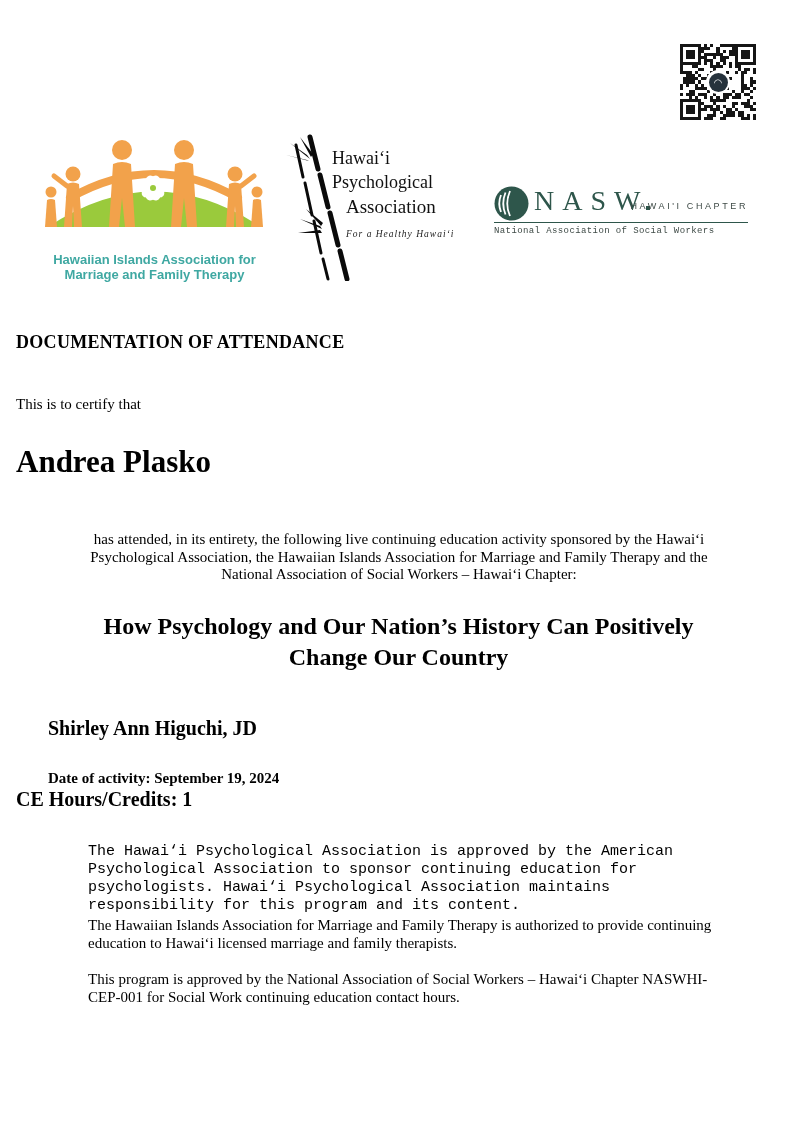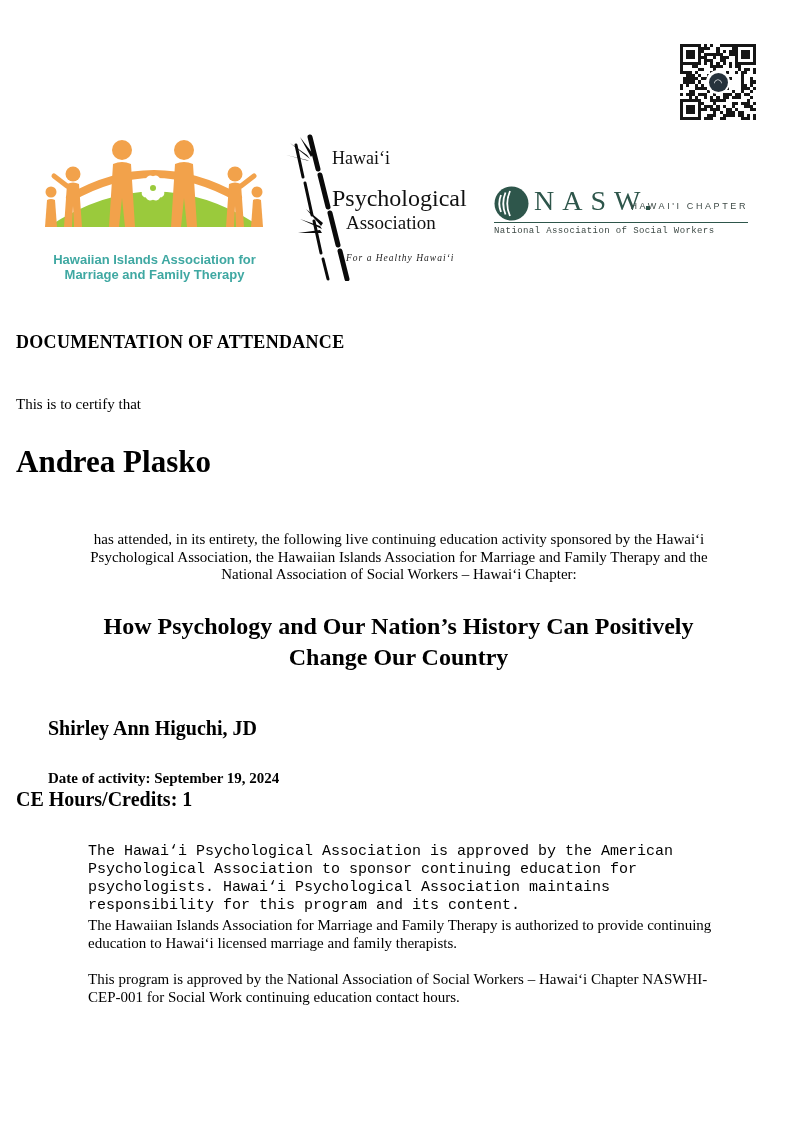--- a/index.html
+++ b/index.html
@@ -21,23 +21,23 @@
     color:#fff;font-size:10px;line-height:19px;text-align:center;font-family:"DejaVu Sans",sans-serif;}
   
   .logo-hiamft{position:absolute;left:42px;top:136px;width:225px;}
   .hiamft-text{margin-top:18px;text-align:center;font-family:"Liberation Sans","DejaVu Sans",sans-serif;
     font-weight:bold;font-size:13px;line-height:15px;color:#3FA8A2;}
   
   .logo-hpa{position:absolute;left:280px;top:133px;width:175px;height:148px;}
   .hpa-bamboo{position:absolute;left:0;top:0;}
   .hpa-text{position:absolute;left:52px;top:14px;font-family:"Liberation Serif",serif;color:#111;}
   .hpa-l1{font-size:18px;line-height:23px;}
-  .hpa-l2{font-size:24px;line-height:24px;margin-top:16px;}
+  .hpa-l2{font-size:18px;line-height:24px;}
   .hpa-l3{font-size:19px;line-height:25px;padding-left:14px;}
-  .hpa-tag{font-size:9.5px;font-style:italic;letter-spacing:1px;margin-top:18px;padding-left:14px;color:#222;}
+  .hpa-tag{font-size:9.5px;font-style:italic;letter-spacing:1px;margin-top:10px;padding-left:14px;color:#222;}
   
   .logo-nasw{position:absolute;left:494px;top:184px;width:254px;}
   .nasw-row{position:relative;height:38px;border-bottom:1.5px solid #2E564B;}
   .nasw-globe{position:absolute;left:0;top:2px;}
   .nasw-acronym{position:absolute;left:40px;top:1px;font-size:28px;letter-spacing:8px;color:#2E564B;font-family:"Liberation Serif",serif;}
   .nasw-dot{position:absolute;left:152px;top:22px;width:4px;height:4px;background:#2E564B;}
   .nasw-chapter{position:absolute;right:0;top:17px;font-size:9px;letter-spacing:2.6px;color:#3E4A46;
     font-family:"Liberation Sans","DejaVu Sans",sans-serif;white-space:nowrap;}
   .nasw-subtitle{margin-top:3px;font-size:9px;letter-spacing:0.4px;color:#3E4A46;
     font-family:Liberation Mono, monospace;}

